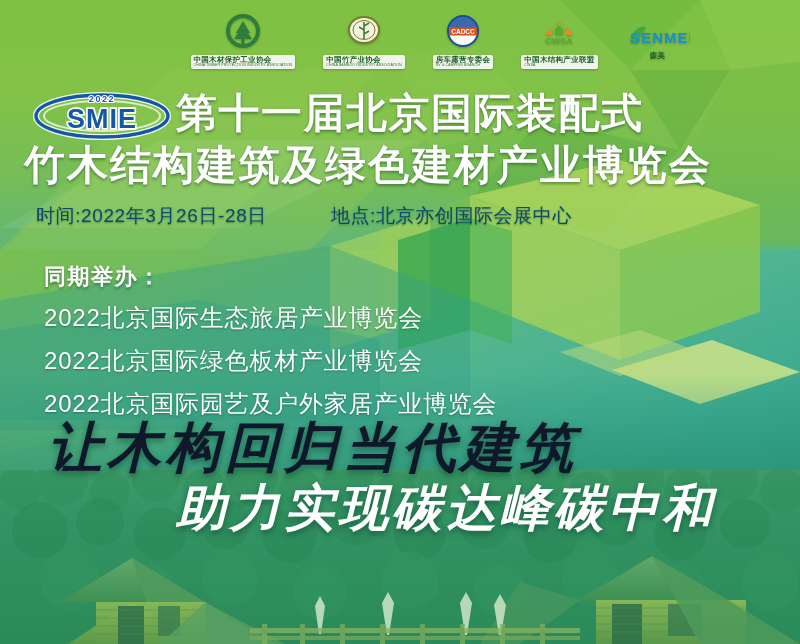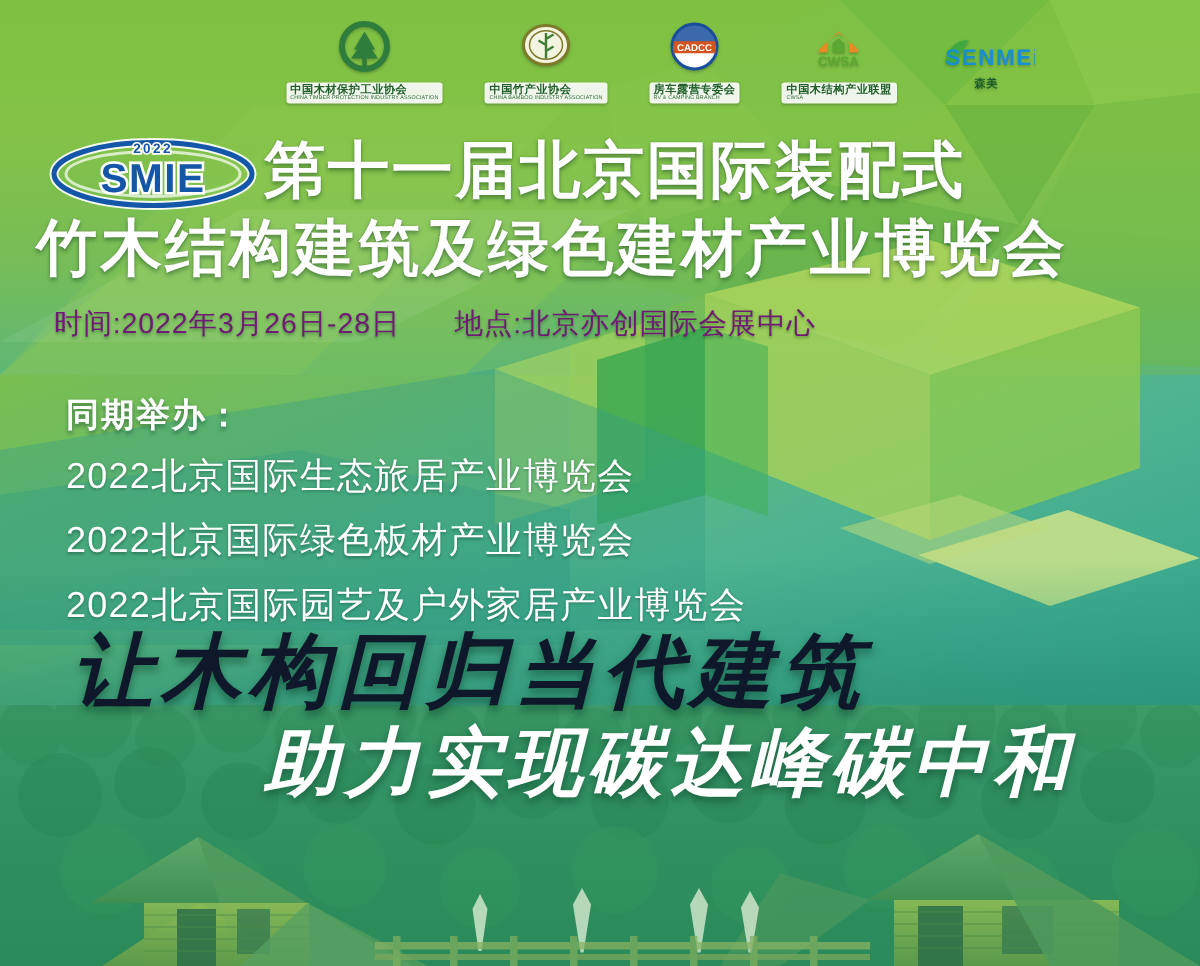--- a/index.html
+++ b/index.html
@@ -83,22 +83,22 @@
   }
   .head-l2{
     margin-left:24px; margin-top:2px; font-size:41px; line-height:50px; font-weight:700;
     color:#ffffff; letter-spacing:2px;
     text-shadow:0 2px 3px rgba(20,70,30,.45), 0 0 1px rgba(0,0,0,.3);
   }
 
   
   .meta{
     position:absolute; left:36px; top:203px; z-index:5;
-    display:flex; align-items:baseline; gap:36px;
-    font-size:19px; color:#701a75; letter-spacing:.6px; font-weight:500;
+    display:flex; align-items:baseline; gap:64px;
+    font-size:19px; color:#0c4a6e; letter-spacing:.6px; font-weight:500;
     text-shadow:0 1px 2px rgba(20,70,30,.45);
   }
 
   
   .concurrent{
     position:absolute; left:44px; top:262px; z-index:5;
   }
   .conc-title{
     font-size:22px; font-weight:700; color:#ffffff; letter-spacing:1.5px;
     text-shadow:0 2px 3px rgba(10,60,45,.5);

